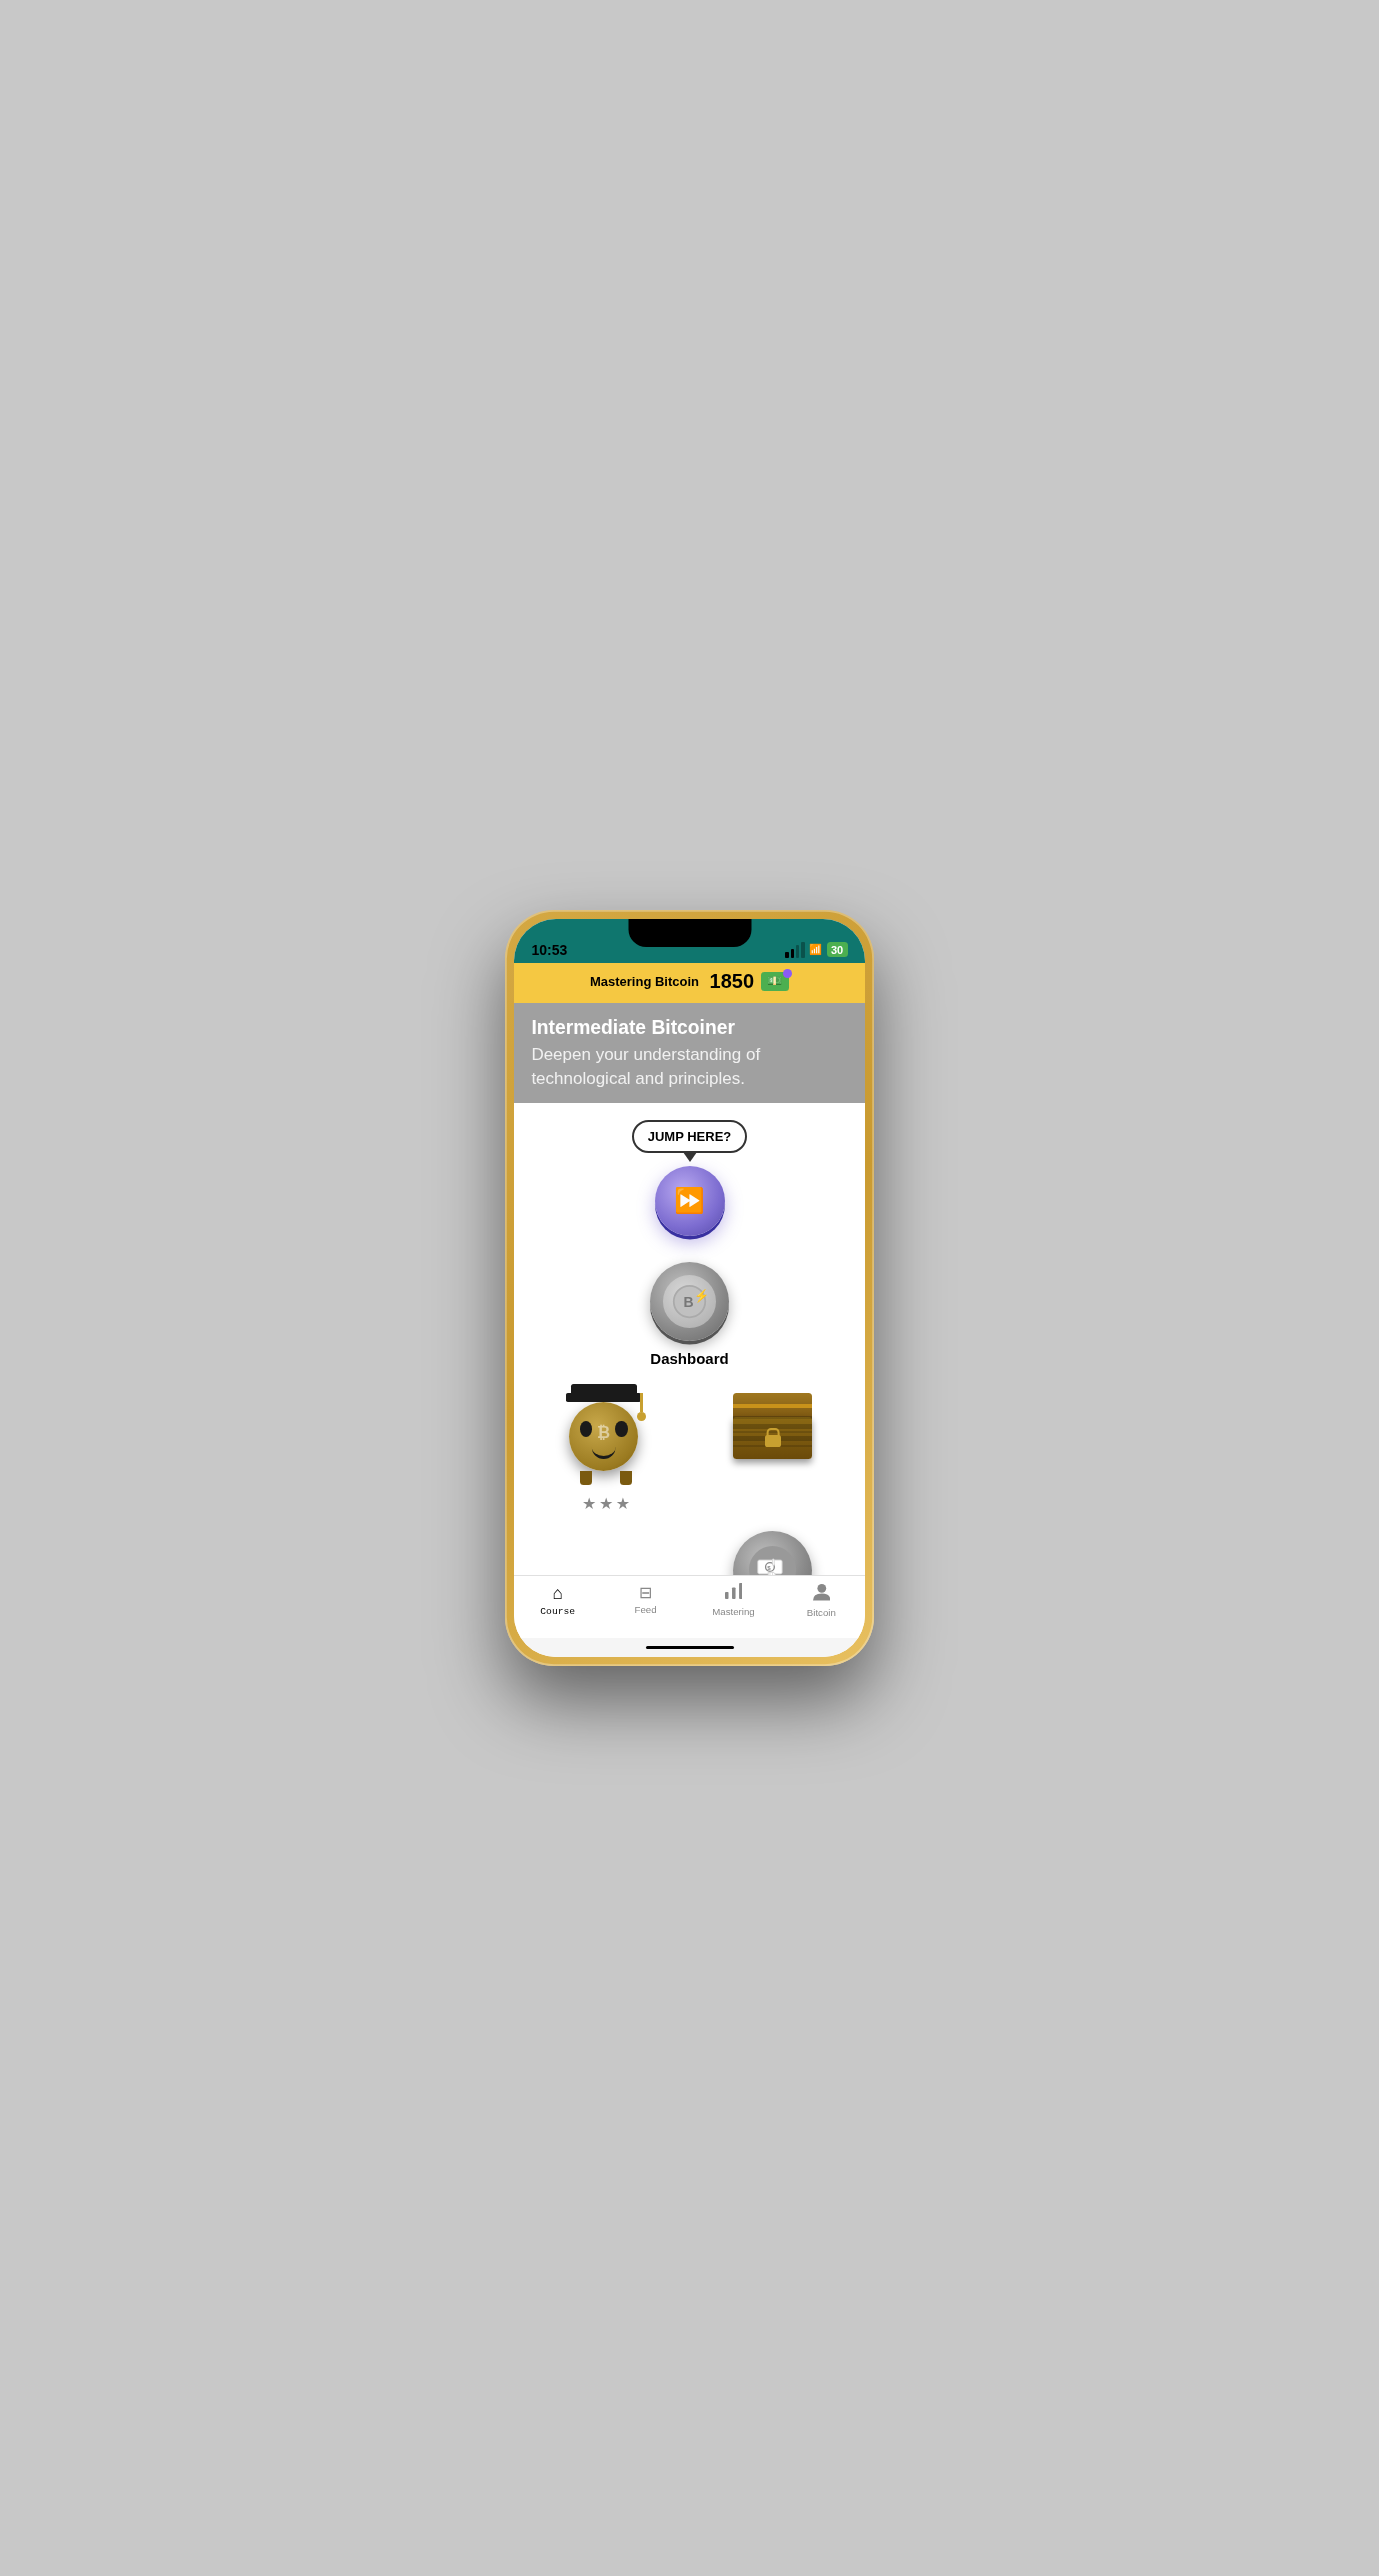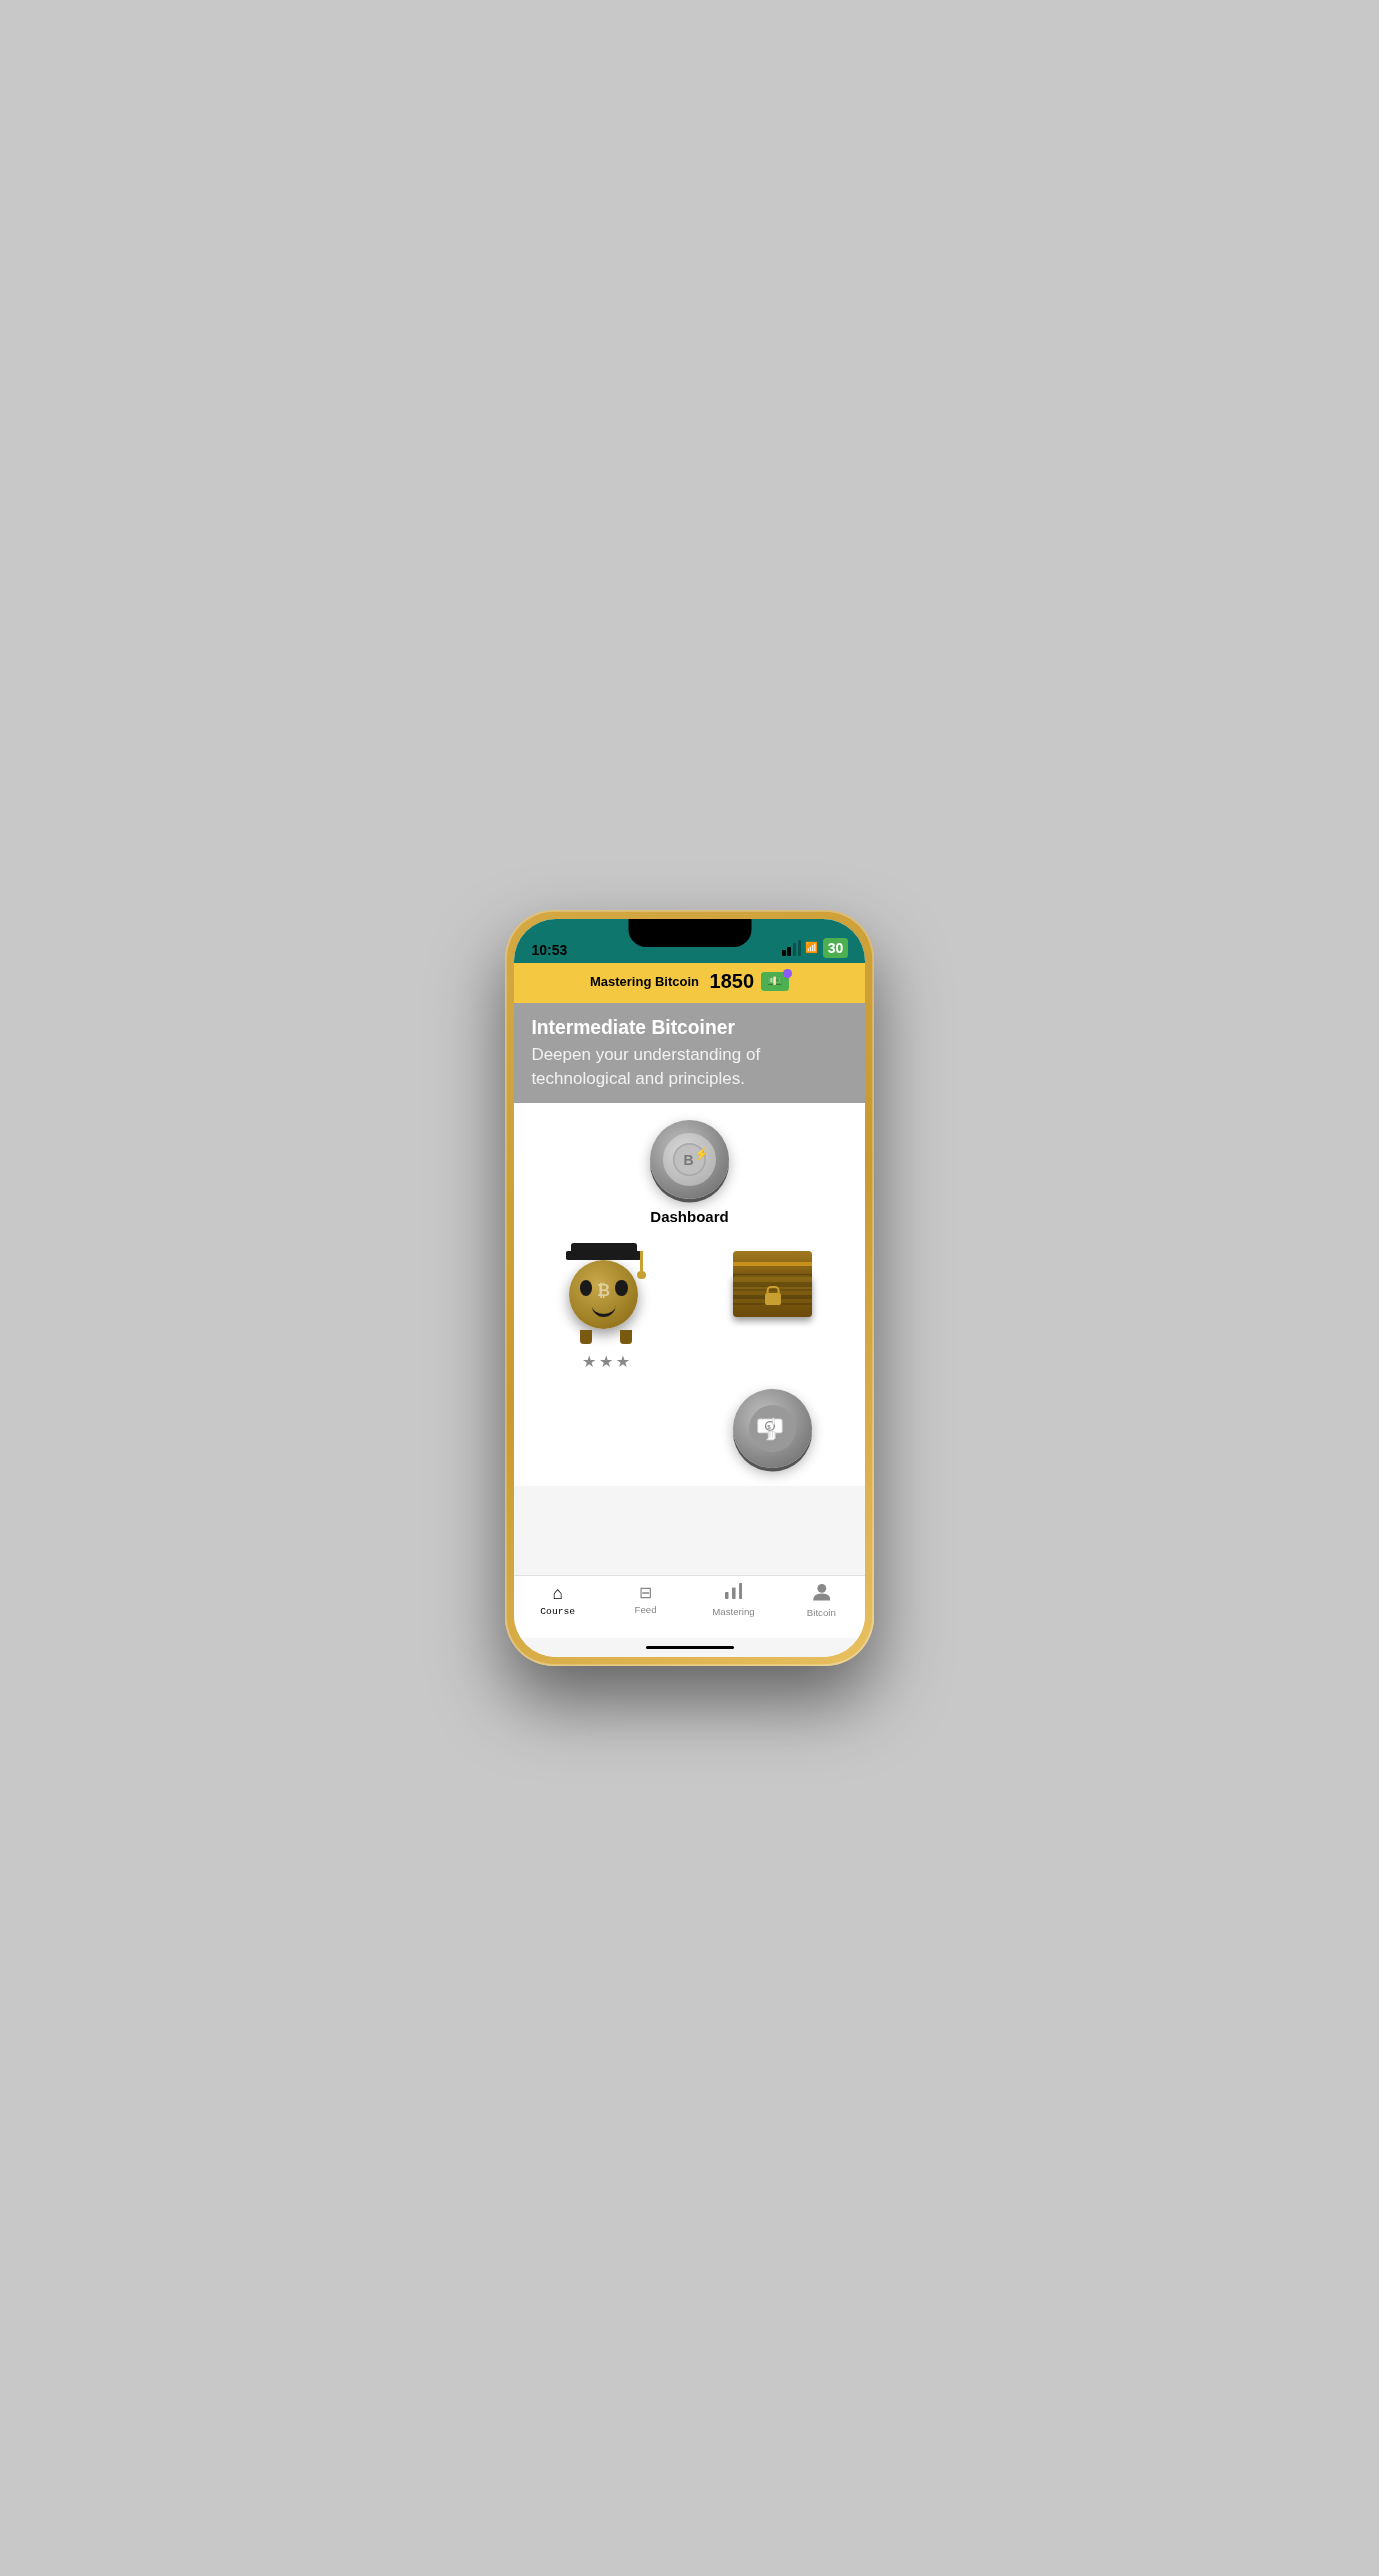--- a/index.html
+++ b/index.html
@@ -78,21 +78,21 @@
       width: 3.5px;
       border-radius: 0.9px;
     }
     .wifi-icon {
       font-size: 10.5px;
       color: #000;
     }
     .battery-badge {
       background: #4caf50;
       color: #fff;
-      font-size: 14px;
+      font-size: 11px;
       font-weight: 700;
       padding: 1.8px 4.4px;
       border-radius: 3.5px;
     }
 
     
     .app-header {
       background: #f5c842;
       padding: 7px 14px 10.5px;
       display: flex;
@@ -448,20 +448,26 @@
       </div>
     </div>
 
     <div class="section-banner">
       <div class="section-title">Intermediate Bitcoiner</div>
       <div class="section-subtitle">Deepen your understanding of technological and principles.</div>
     </div>
 
     <div class="scroll-content">
 
+      <div class="jump-section">
+        <div class="tooltip-bubble">JUMP HERE?</div>
+        <button class="jump-button">
+          <span class="fast-forward">⏩</span>
+        </button>
+      </div>
 
       <div class="course-grid">
 
         <div class="module-item full-width">
           <div class="lightning-icon-container">
             <div class="lightning-inner">
               <svg width="35" height="35" viewBox="0 0 40 40" style="font-size:28px">
                 <circle cx="20" cy="20" r="18" fill="#c0c0c0" stroke="#aaa" stroke-width="2"></circle>
                 <text x="13" y="26" font-size="16" font-weight="900" fill="#777" font-family="Arial">B</text>
                 <text x="26" y="18" font-size="14" fill="#777">⚡</text>

